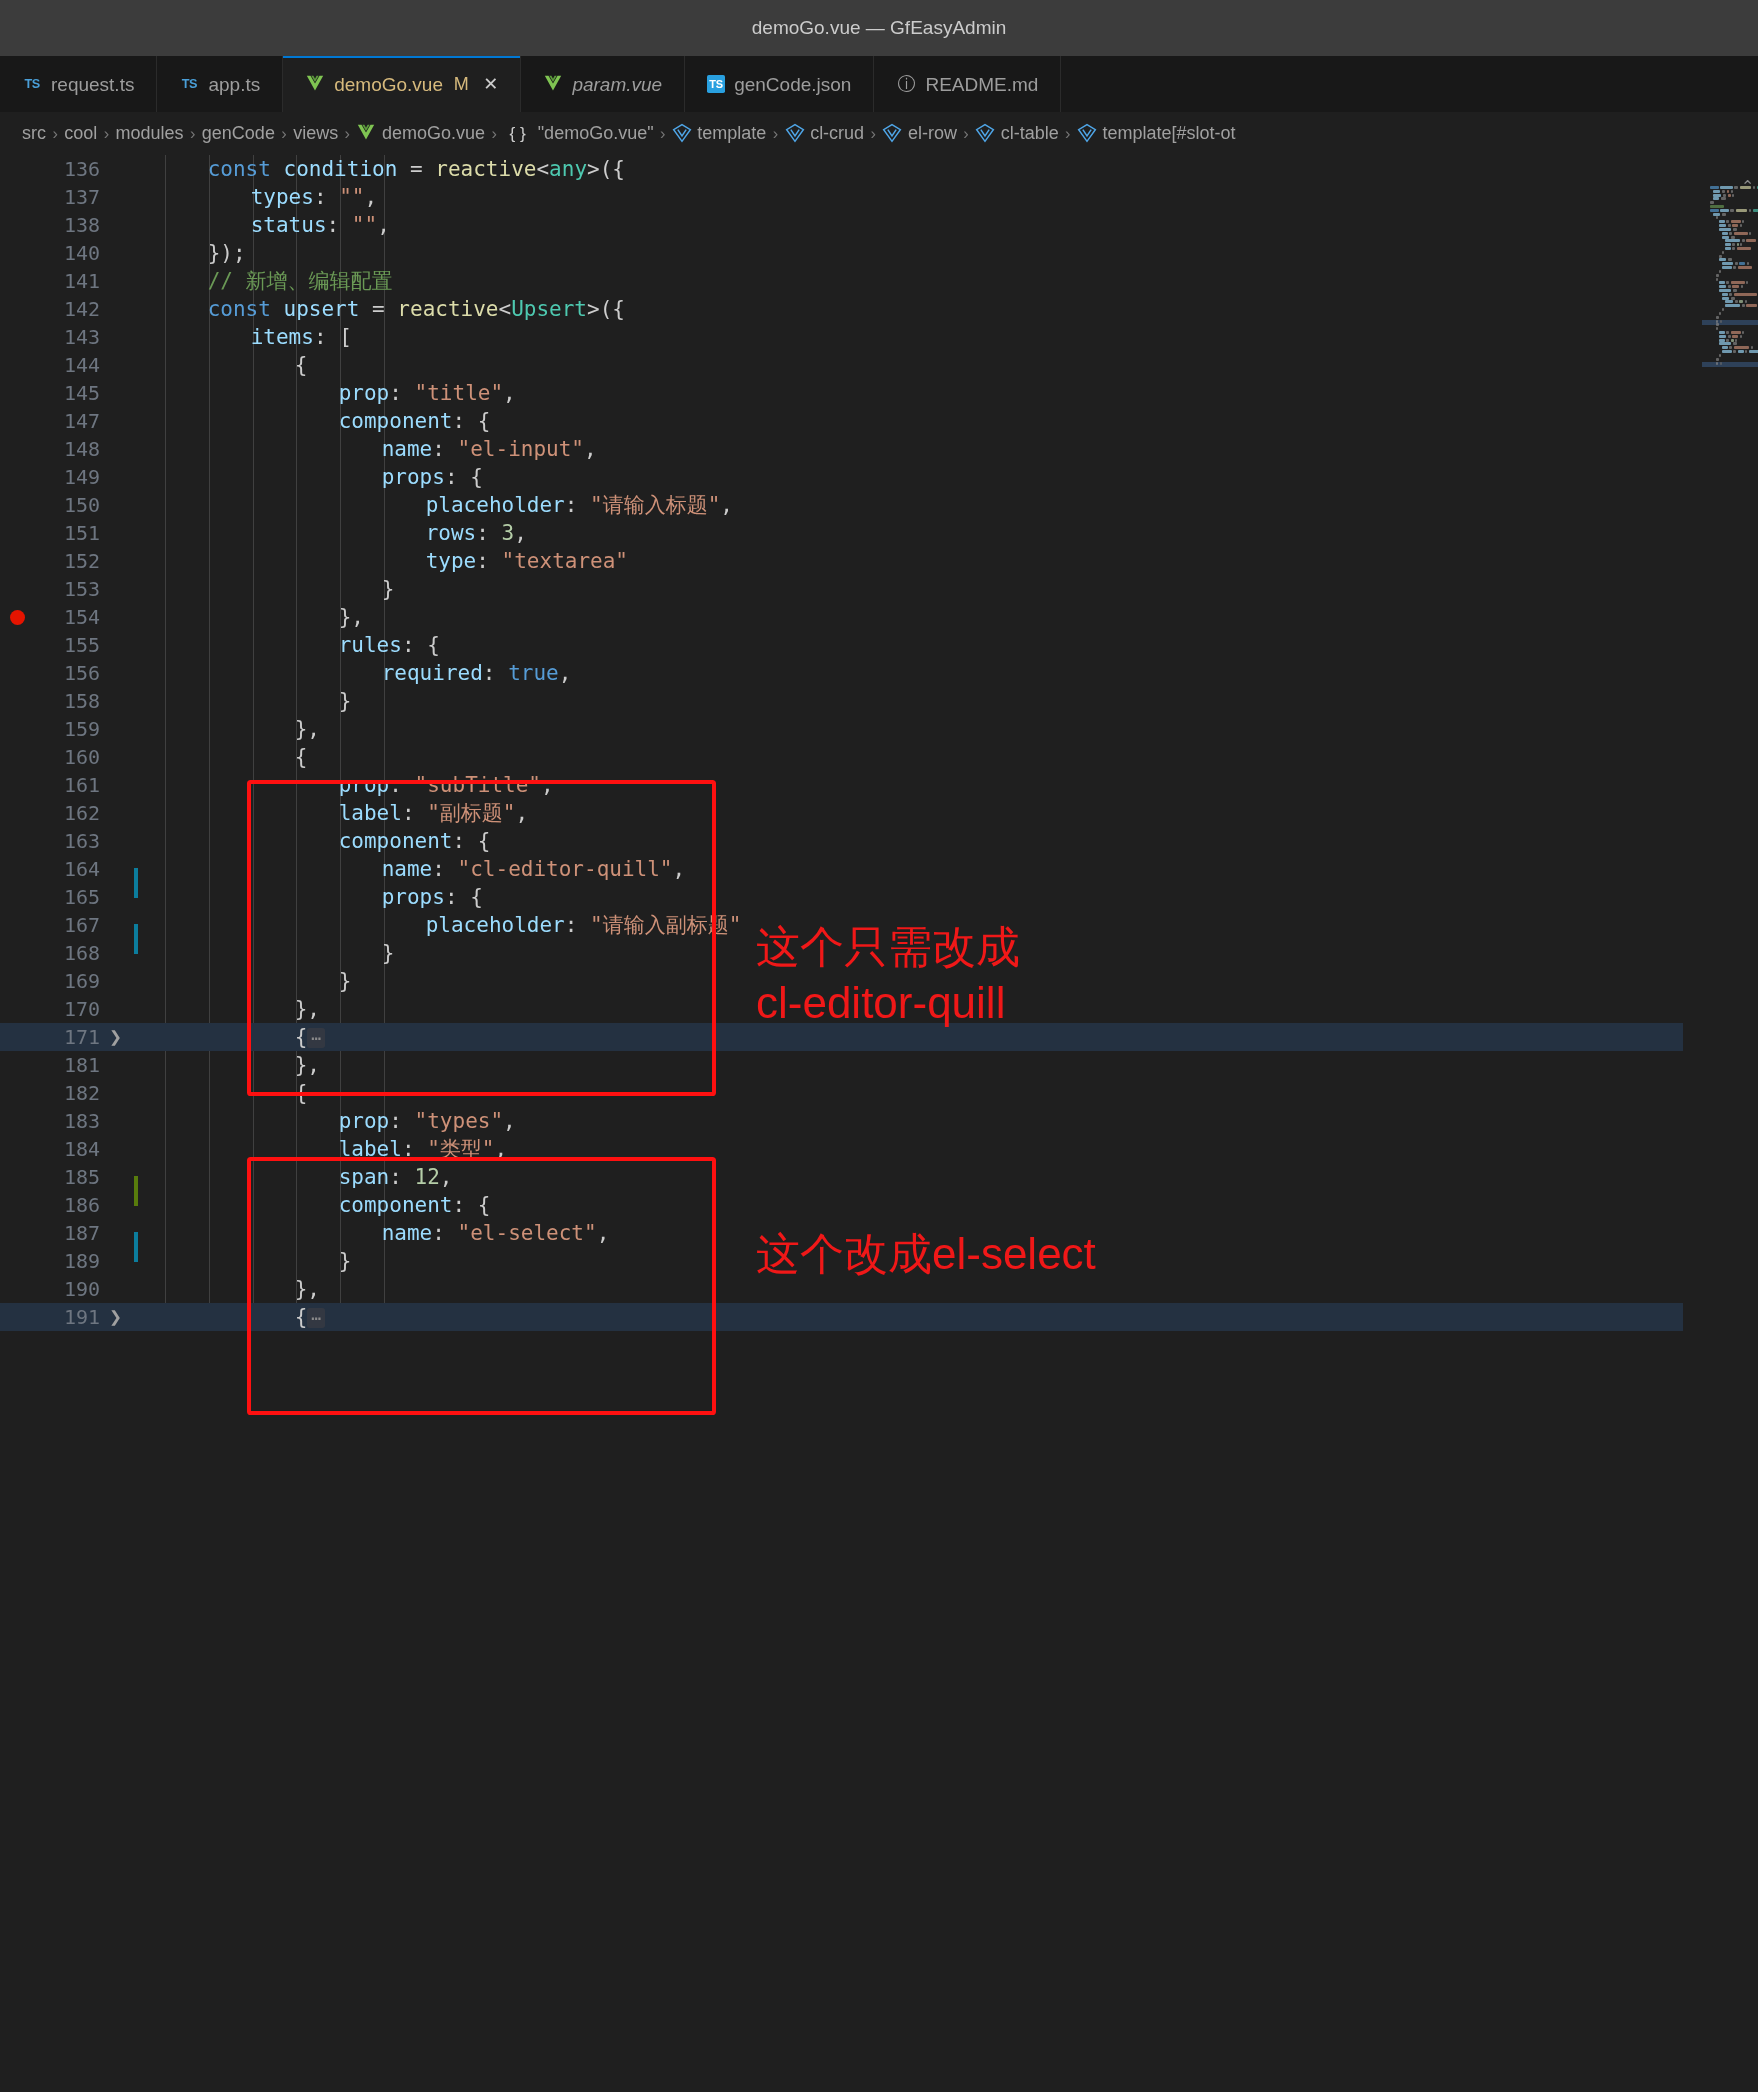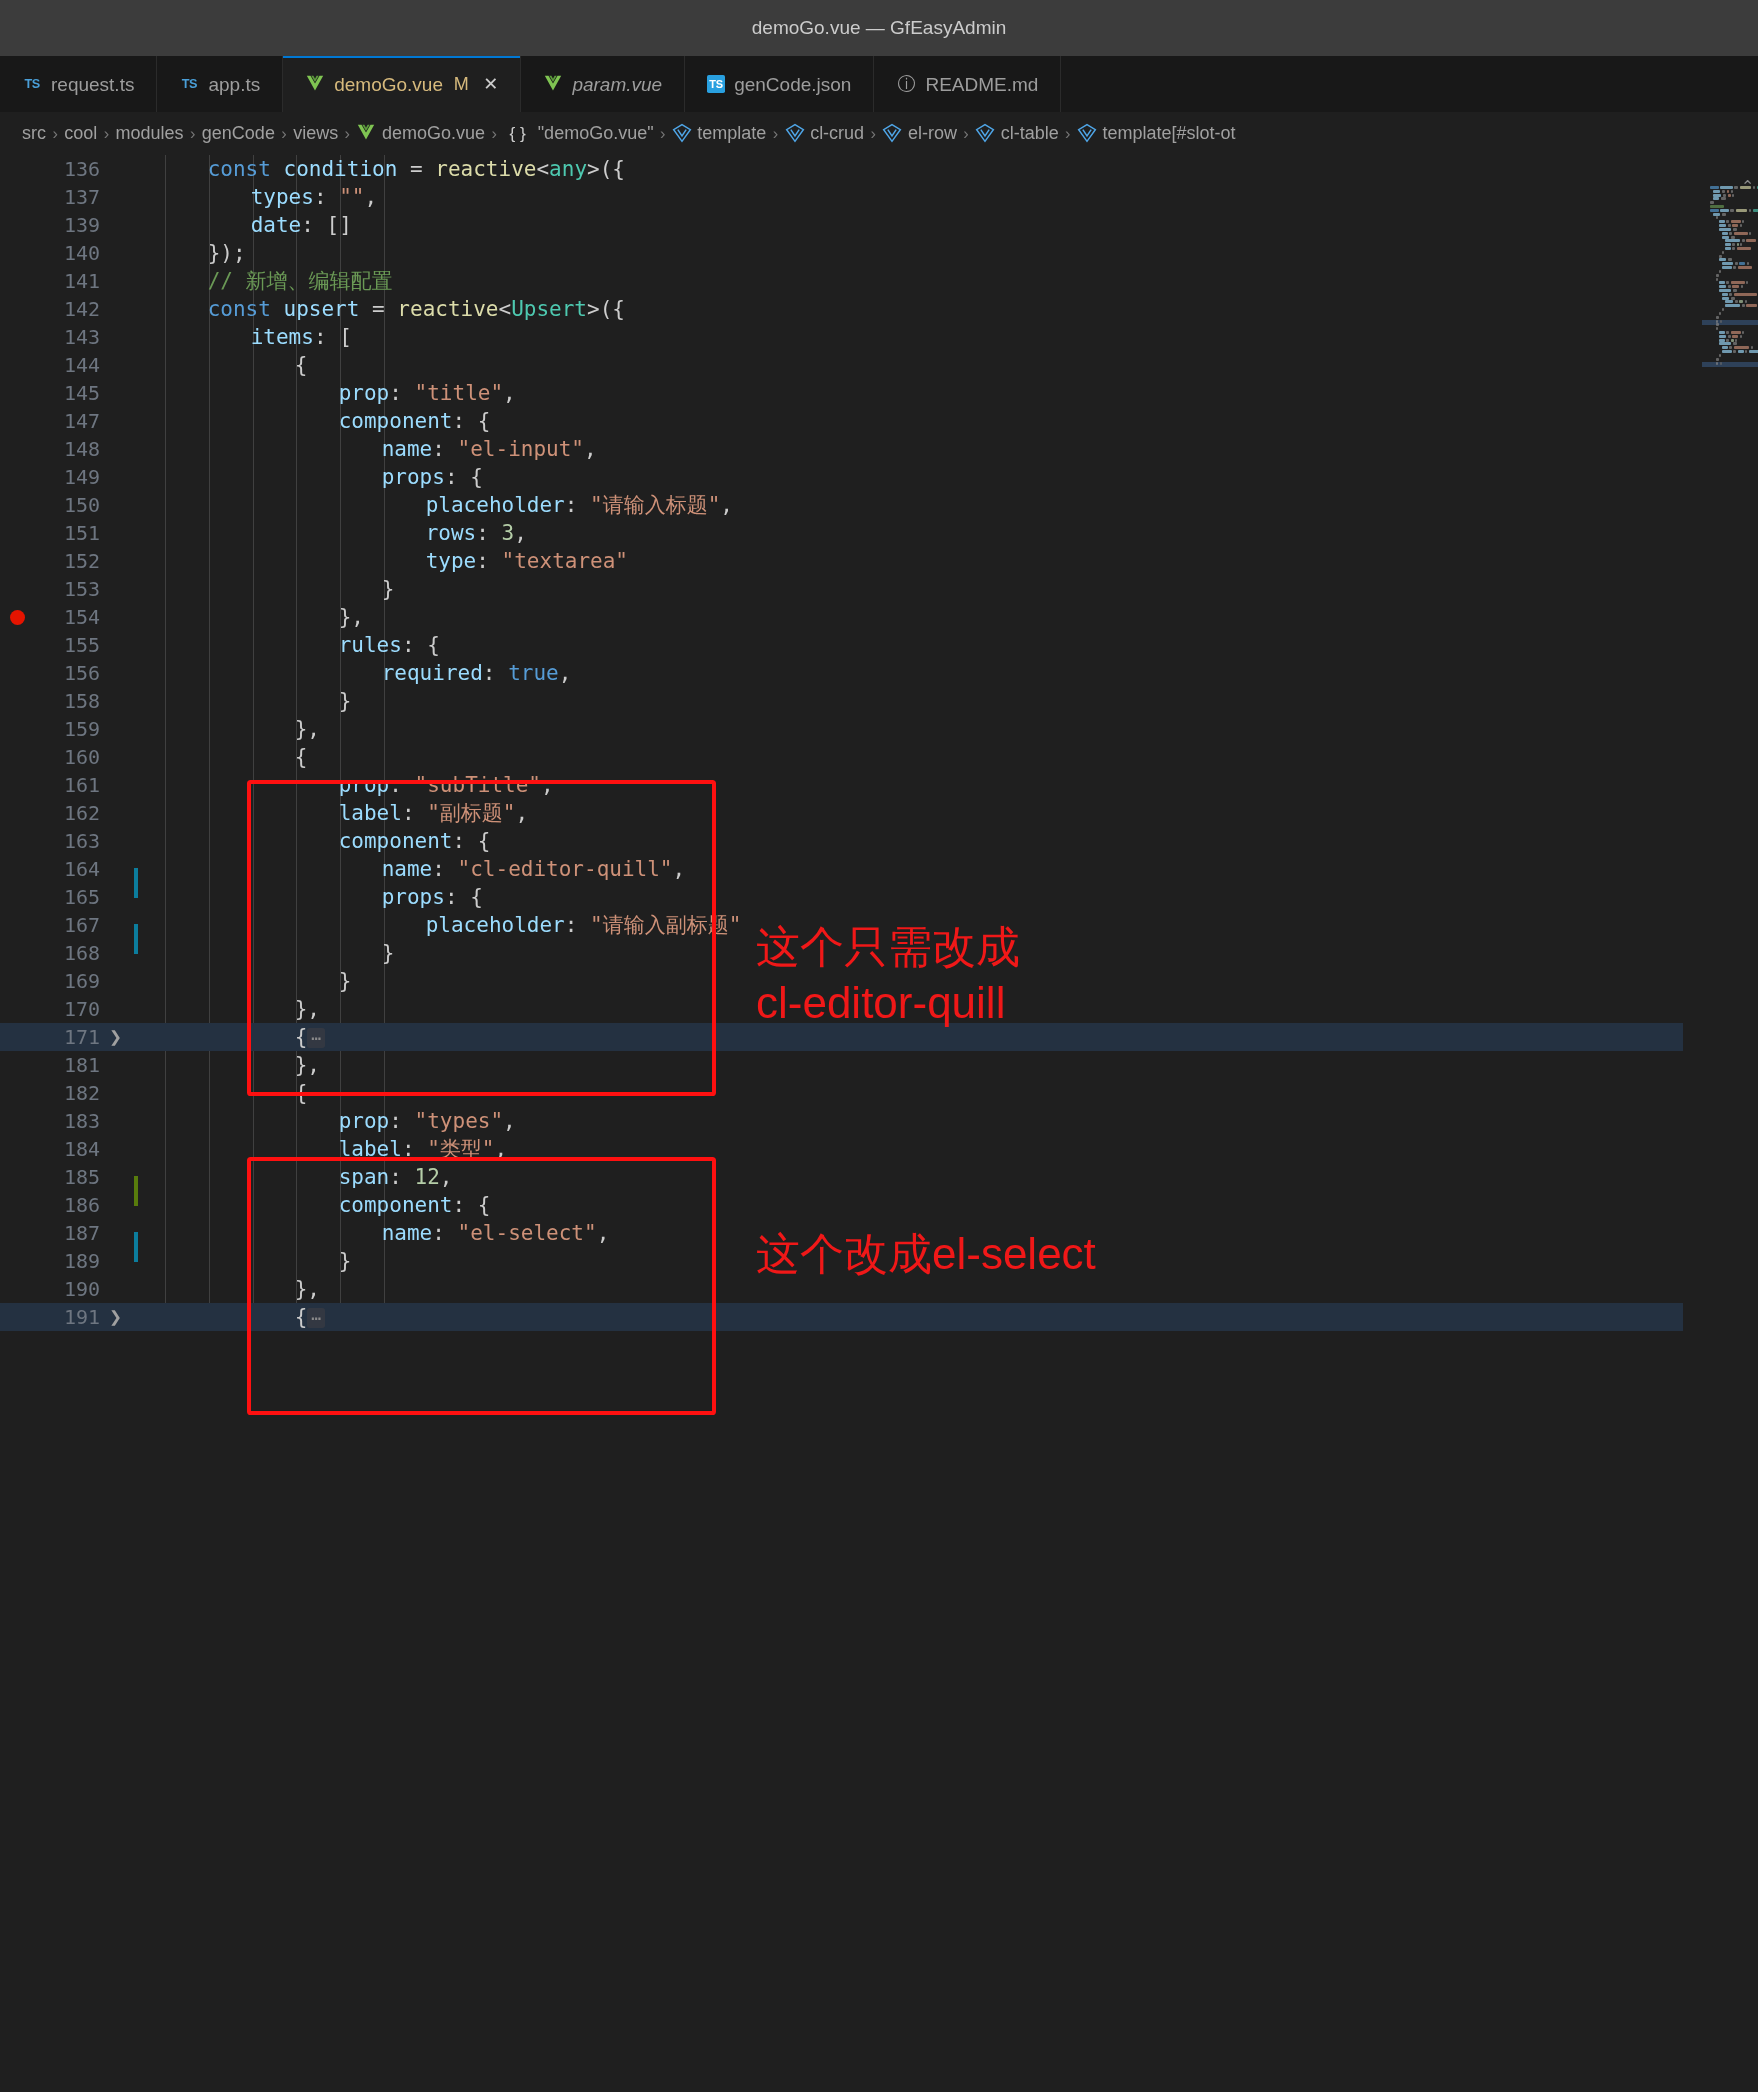--- a/index.html
+++ b/index.html
@@ -266,24 +266,24 @@
       </div>
       <div class="row">
         <div class="gutter-bp"></div>
         <div class="lnum">137</div>
         <div class="fold"></div>
         <div class="diffbar"></div>
         <div class="codetext"><span style="display: inline-block; width: 87px;"></span><span class="t-var">types</span><span class="t-pn">: </span><span class="t-str">""</span><span class="t-pn">,</span></div>
       </div>
       <div class="row">
         <div class="gutter-bp"></div>
-        <div class="lnum">139</div>
-        <div class="fold"></div>
-        <div class="diffbar"></div>
-        <div class="codetext"><span style="display: inline-block; width: 87px;"></span><span class="t-var">date</span><span class="t-pn">: []</span></div>
+        <div class="lnum">138</div>
+        <div class="fold"></div>
+        <div class="diffbar"></div>
+        <div class="codetext"><span style="display: inline-block; width: 87px;"></span><span class="t-var">status</span><span class="t-pn">: </span><span class="t-str">""</span><span class="t-pn">,</span></div>
       </div>
       <div class="row">
         <div class="gutter-bp"></div>
         <div class="lnum">140</div>
         <div class="fold"></div>
         <div class="diffbar"></div>
         <div class="codetext"><span style="display: inline-block; width: 44px;"></span><span class="t-pn">});</span></div>
       </div>
       <div class="row">
         <div class="gutter-bp"></div>

